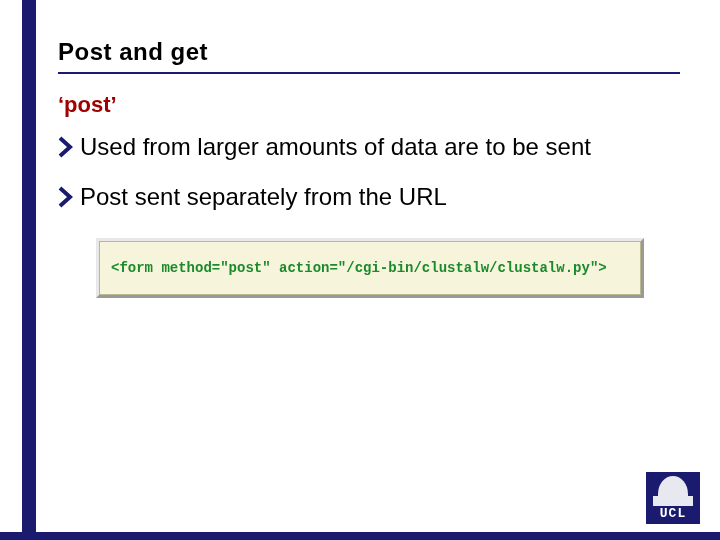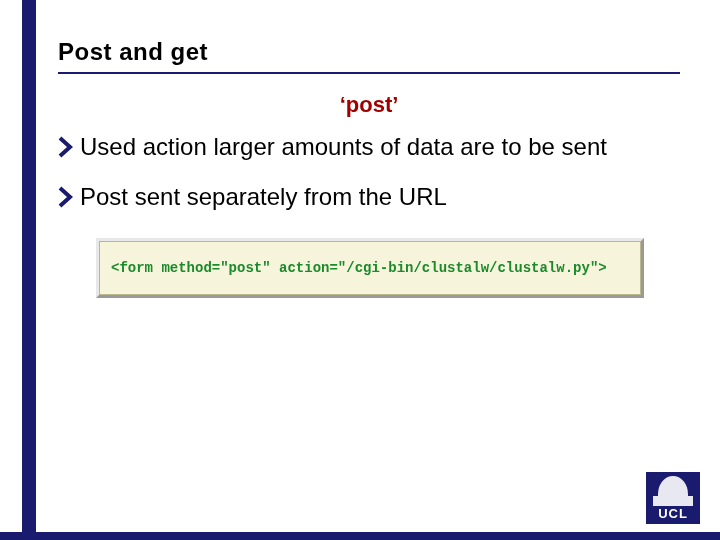--- a/index.html
+++ b/index.html
@@ -44,21 +44,20 @@
     margin-top: 6px;
     height: 2px;
     background: #1a1a6e;
     width: 100%;
   }
   .subhead {
     margin-top: 18px;
     font-size: 22px;
     font-weight: bold;
     color: #a00000;
-    text-align: center;
   }
   .bullets {
     margin-top: 14px;
   }
   .bullet {
     display: flex;
     align-items: flex-start;
     margin-bottom: 20px;
   }
   .chev {
@@ -118,21 +117,21 @@
   }
   .logo-base {
     position: absolute;
     top: 24px;
     width: 40px;
     height: 10px;
     background: #e8e8f0;
   }
   .logo-text {
     position: relative;
-    font-family: Liberation Sans, sans-serif;
+    font-family: Liberation Mono, monospace;
     font-size: 13px;
     font-weight: bold;
     color: #ffffff;
     letter-spacing: 1px;
     z-index: 2;
   }
 </style>
 </head>
 <body>
 
@@ -142,21 +141,21 @@
 <div class="content">
   <div class="title">Post and get</div>
   <div class="rule"></div>
   <div class="subhead">‘post’</div>
 
   <div class="bullets">
     <div class="bullet">
       <svg class="chev" viewBox="0 0 18 22">
         <path d="M2 2 L12 11 L2 20" stroke="#1a1a6e" stroke-width="4" fill="none" stroke-linecap="butt"></path>
       </svg>
-      <div class="bullet-text">Used action larger amounts of data are to be sent</div>
+      <div class="bullet-text">Used from larger amounts of data are to be sent</div>
     </div>
     <div class="bullet">
       <svg class="chev" viewBox="0 0 18 22">
         <path d="M2 2 L12 11 L2 20" stroke="#1a1a6e" stroke-width="4" fill="none" stroke-linecap="butt"></path>
       </svg>
       <div class="bullet-text">Post sent separately from the URL</div>
     </div>
   </div>
 
   <div class="code-box">

